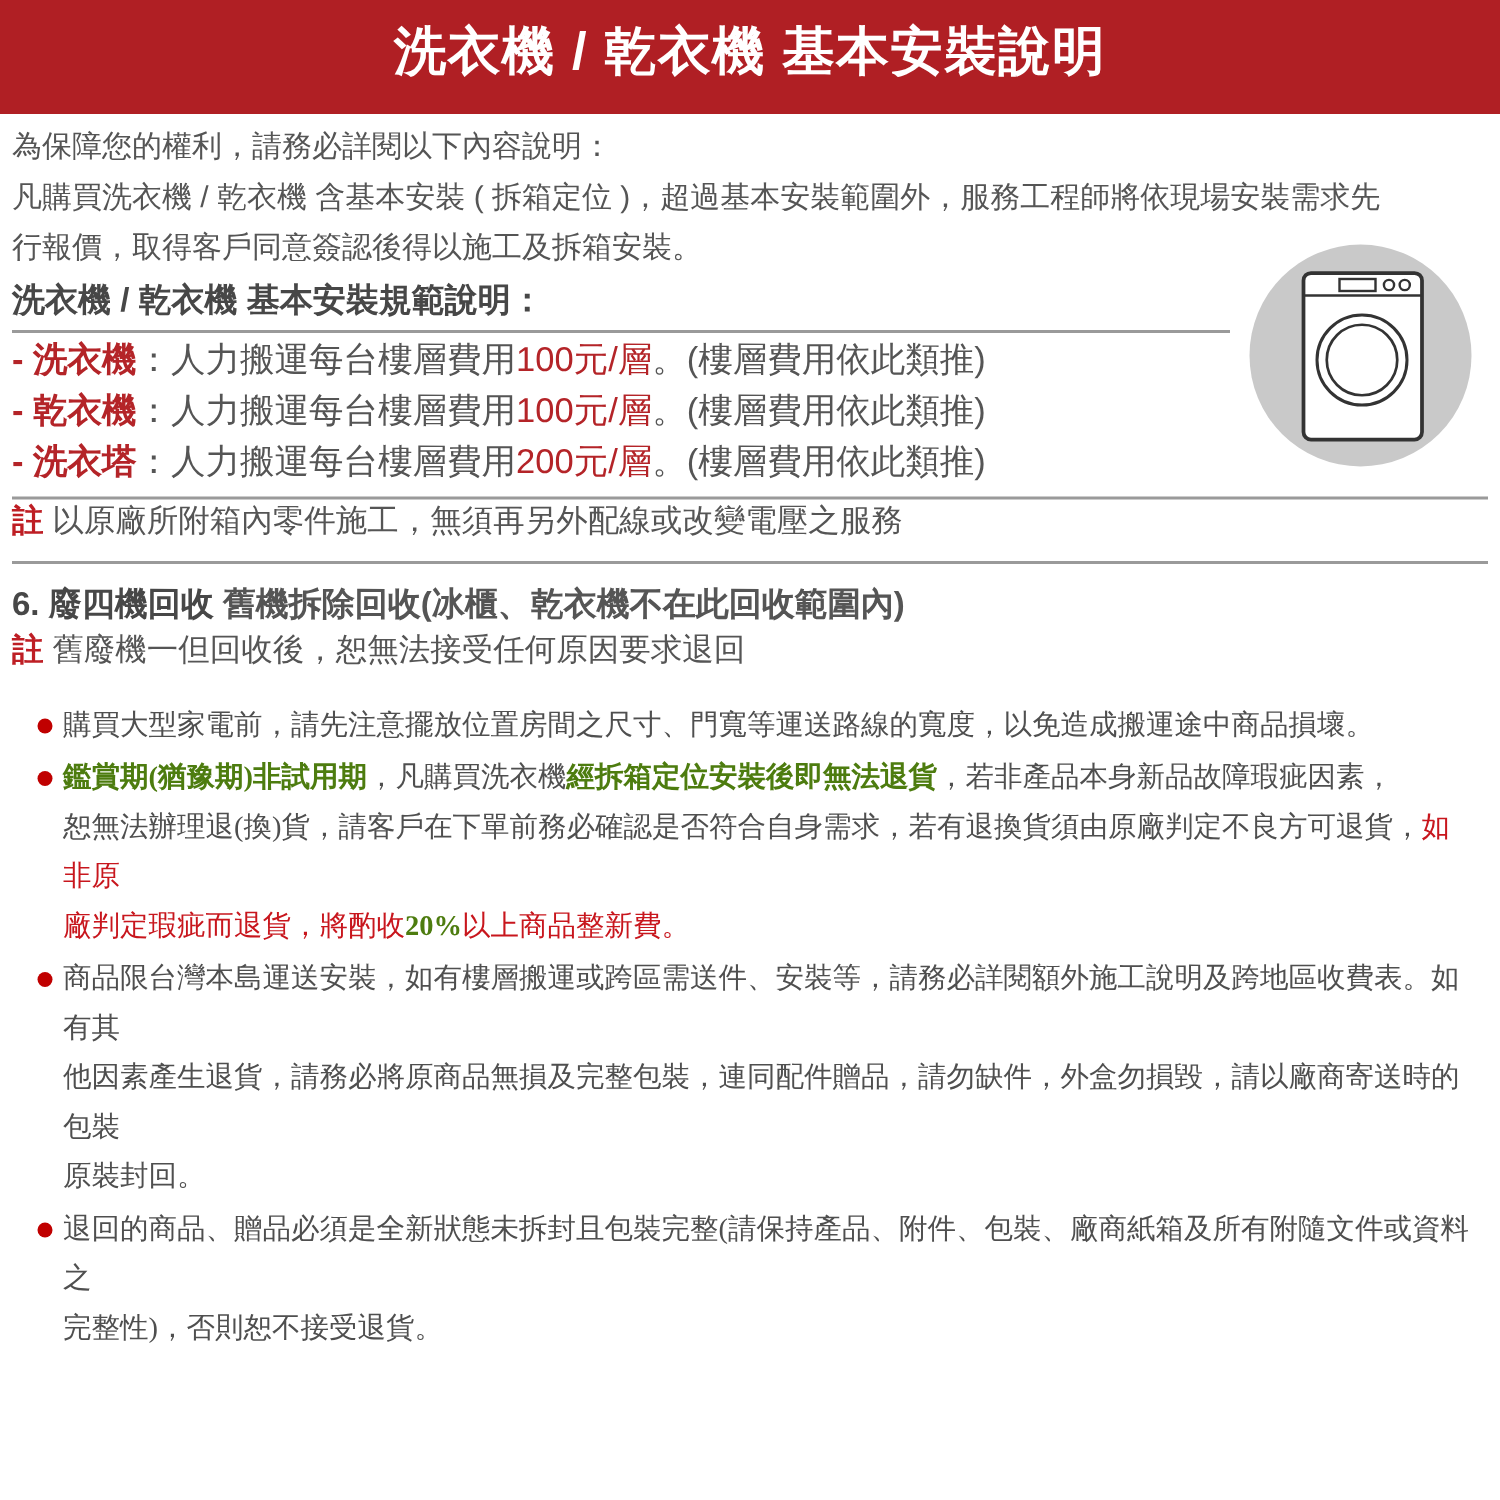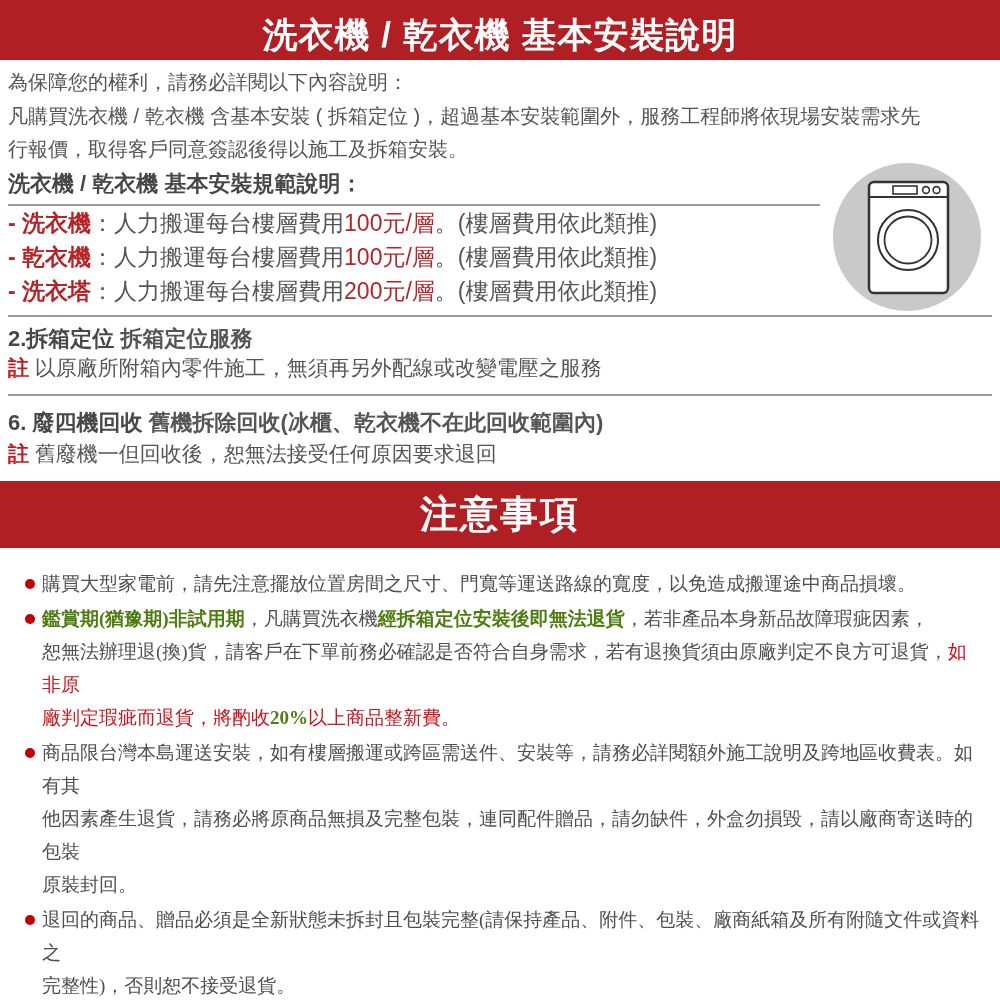--- a/index.html
+++ b/index.html
@@ -5,21 +5,21 @@
   html,body{margin:0;padding:0;}
   .page{
     width:1000px;height:1000px;position:relative;background:#ffffff;
     font-family:"Liberation Sans","DejaVu Sans",sans-serif;
     color:#555555;overflow:hidden;
   }
   .banner{
     background:#B01F24;color:#ffffff;text-align:center;font-weight:700;
     width:1000px;
   }
-  .banner-top{height:60px;line-height:70px;font-size:35px;letter-spacing:1px;}
+  .banner-top{height:76px;line-height:70px;font-size:35px;letter-spacing:1px;}
   .banner-notice{height:67px;line-height:67px;font-size:38px;margin-top:13px;letter-spacing:2px;}
   .content{padding:0 8px;position:relative;z-index:2;}
   .intro-note{margin:9px 0 0 0;font-size:20px;line-height:26px;color:#555;}
   .intro-para{margin:5px 0 0 0;font-size:20px;line-height:33px;color:#555;white-space:pre-line;}
   .spec-title{margin:3px 0 0 0;font-size:22px;line-height:30px;font-weight:700;color:#474747;}
   .divider{border:none;border-top:2px solid #9a9a9a;margin:5px 0 0 0;height:0;}
   .divider-short{width:812px;}
   .divider-mid{margin-top:7px;}
   .divider-late{margin-top:12px;}
   .sec1-head{margin:9px 0 0 0;font-size:24px;line-height:29px;font-weight:700;color:#474747;}
@@ -58,31 +58,27 @@
     <p class="intro-para">凡購買洗衣機 / 乾衣機 含基本安裝 ( 拆箱定位 )，超過基本安裝範圍外，服務工程師將依現場安裝需求先
 行報價，取得客戶同意簽認後得以施工及拆箱安裝。</p>
     <h2 class="spec-title">洗衣機 / 乾衣機 基本安裝規範說明：</h2>
     <hr class="divider divider-short">
 
     <div class="fee-line"><span class="c-lr">- 洗衣機</span><span>：人力搬運每台樓層費用</span><span class="c-pr">100元/層</span><span>。(樓層費用依此類推)</span></div>
     <div class="fee-line"><span class="c-lr">- 乾衣機</span><span>：人力搬運每台樓層費用</span><span class="c-pr">100元/層</span><span>。(樓層費用依此類推)</span></div>
     <div class="fee-line"><span class="c-lr">- 洗衣塔</span><span>：人力搬運每台樓層費用</span><span class="c-pr">200元/層</span><span>。(樓層費用依此類推)</span></div>
     <hr class="divider divider-mid">
 
-    <h3 class="sec-head"><span class="c-hb">2.拆箱定位</span><span> 拆箱定位服務</span></h3>
     <p class="sec-note"><span class="c-nr">註</span><span> 以原廠所附箱內零件施工，無須再另外配線或改變電壓之服務</span></p>
     <hr class="divider divider-late">
 
     <h3 class="sec-head sec-head-late"><span class="c-hb">6. 廢四機回收</span><span> 舊機拆除回收(冰櫃、乾衣機不在此回收範圍內)</span></h3>
     <p class="sec-note sec-note-late"><span class="c-nr">註</span><span> 舊廢機一但回收後，恕無法接受任何原因要求退回</span></p>
   </div>
 
-  <div class="banner banner-notice">
-    <span>注意事項</span>
-  </div>
 
   <div class="bullets" id="bullets">
       <div class="bullet"><span class="dot"></span><span><span>購買大型家電前，請先注意擺放位置房間之尺寸、門寬等運送路線的寬度，以免造成搬運途中商品損壞。</span></span></div>
       <div class="bullet"><span class="dot"></span><span><span class="c-rb">鑑賞期(猶豫期)非試用期</span><span>，凡購買洗衣機</span><span class="c-rb">經拆箱定位安裝後即無法退貨</span><span>，若非產品本身新品故障瑕疵因素，
 恕無法辦理退(換)貨，請客戶在下單前務必確認是否符合自身需求，若有退換貨須由原廠判定不良方可退貨，</span><span class="c-r">如非原
 廠判定瑕疵而退貨，將酌收</span><span class="c-rb">20%</span><span class="c-r">以上商品整新費。</span></span></div>
       <div class="bullet"><span class="dot"></span><span><span>商品限台灣本島運送安裝，如有樓層搬運或跨區需送件、安裝等，請務必詳閱額外施工說明及跨地區收費表。如有其
 他因素產生退貨，請務必將原商品無損及完整包裝，連同配件贈品，請勿缺件，外盒勿損毀，請以廠商寄送時的包裝
 原裝封回。</span></span></div>
       <div class="bullet"><span class="dot"></span><span><span>退回的商品、贈品必須是全新狀態未拆封且包裝完整(請保持產品、附件、包裝、廠商紙箱及所有附隨文件或資料之

